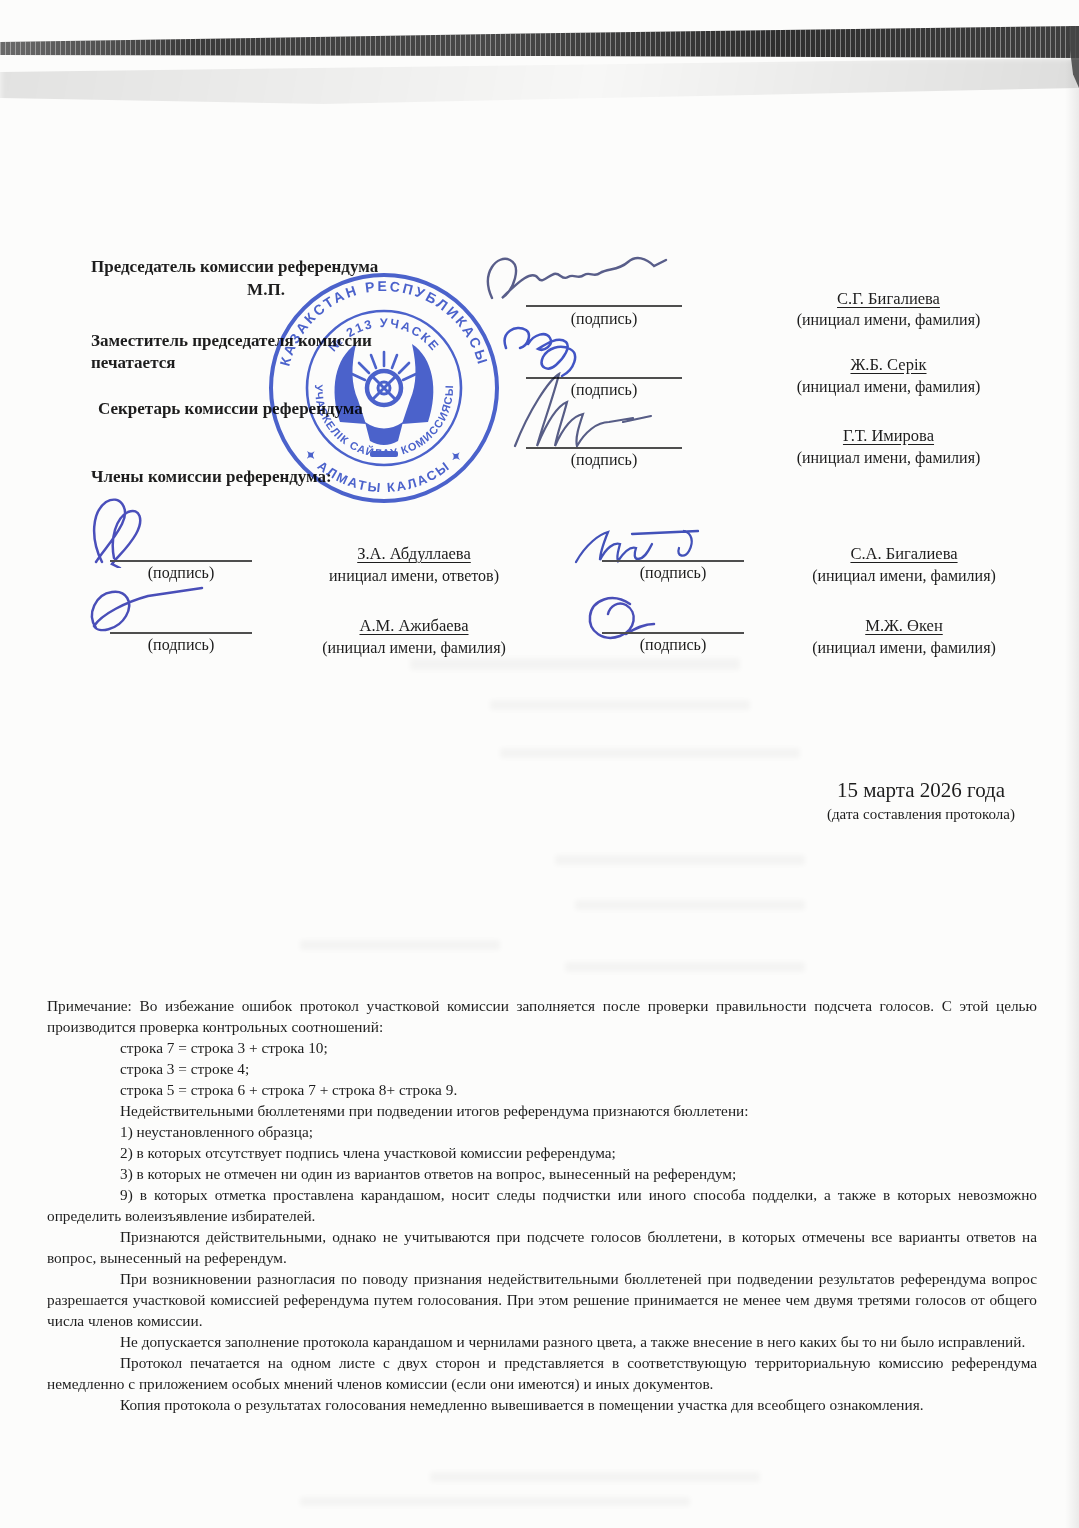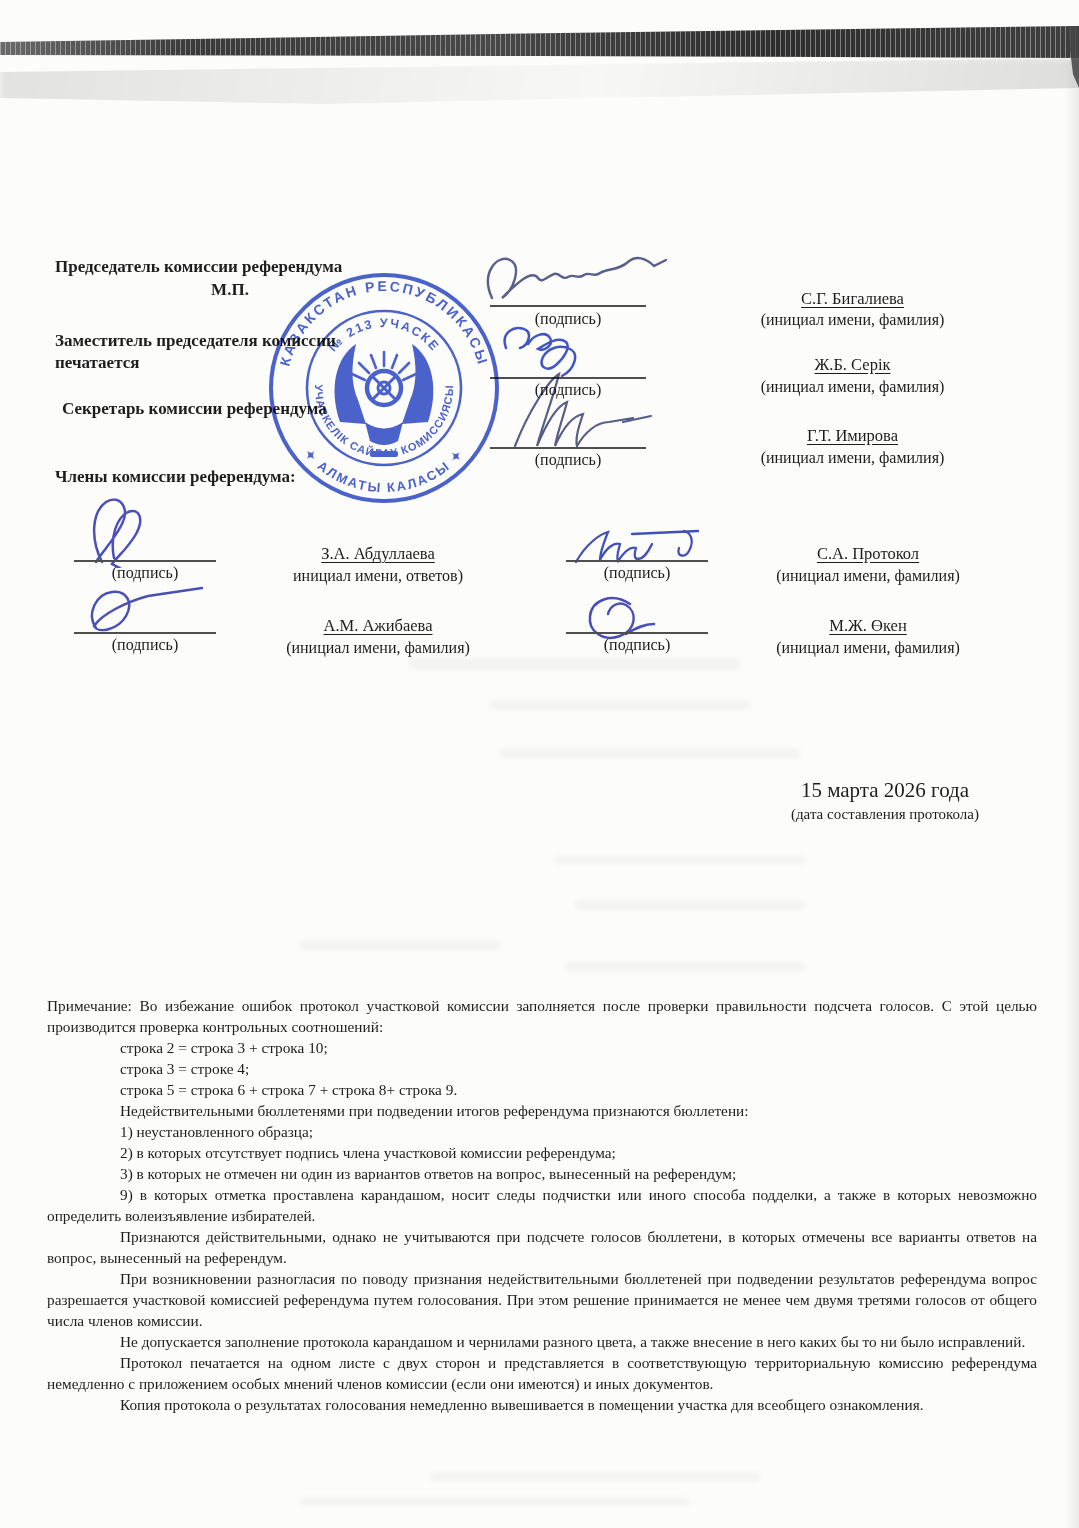--- a/index.html
+++ b/index.html
@@ -12,21 +12,21 @@
           linear-gradient(90deg,#6a6a6a,#3a3a3a 18%,#484848 45%,#2e2e2e 72%,#3f3f3f);
         clip-path:polygon(0 18px,52% 9px,100% 2px,100% 34px,50% 32px,0 31px);}
   .band-shadow{position:absolute;left:0;top:58px;width:1079px;height:60px;
         background:linear-gradient(100deg,rgba(0,0,0,.10),rgba(0,0,0,.02) 55%,rgba(0,0,0,.12));
         clip-path:polygon(0 14px,100% 0,100% 30px,30% 46px,0 40px);filter:blur(3px);}
   .corner-mark{position:absolute;right:0;top:26px;width:10px;height:62px;background:#474747;
         clip-path:polygon(0 0,100% 0,100% 100%,40% 78%,0 26%);opacity:.85;}
   .edge-shadow{position:absolute;right:0;top:60px;width:14px;height:1468px;
         background:linear-gradient(to left,rgba(0,0,0,.07),rgba(0,0,0,0));}
 
-  .abs{position:absolute;}
+  .abs{position:absolute;margin-left:36px;}
   .role{font-size:17px;font-weight:bold;line-height:22px;}
   .mp{font-size:17px;font-weight:bold;text-align:center;}
   .sig-line{border-top:2px solid #4e4e4e;height:0;}
   .sig-label{font-size:16px;text-align:center;}
   .name{font-size:16.5px;text-align:center;text-decoration:underline;text-underline-offset:3px;}
   .name-label{font-size:16px;text-align:center;}
   .date-value{font-size:21px;text-align:center;}
   .date-label{font-size:15px;text-align:center;}
 
   .note{position:absolute;left:47px;top:995px;width:990px;font-size:15.3px;line-height:21px;}
@@ -124,21 +124,21 @@
   <div class="abs sig-line" style="left:74px;top:560px;width:142px;"></div>
   <div class="abs sig-label" style="left:74px;top:564px;width:142px;">(подпись)</div>
   <div class="abs name" style="left:258px;top:544px;width:240px;">З.А. Абдуллаева</div>
   <div class="abs name-label" style="left:258px;top:567px;width:240px;">инициал имени, ответов)</div>
 
   <svg class="sig" style="left:572px;top:524px;" width="140" height="44" viewBox="0 0 140 44">
     <path d="M4,38 C14,20 28,10 36,8 C32,18 28,28 28,36 C34,24 42,18 48,20 C46,28 44,33 46,37 C52,28 58,22 64,24 C62,30 62,35 66,35 C72,35 76,28 80,20 M60,10 L126,7 M112,7 C120,9 122,18 117,27 C113,34 104,33 107,24" stroke="#4352bc" stroke-width="2.3" fill="none" stroke-linecap="round"></path>
   </svg>
   <div class="abs sig-line" style="left:566px;top:560px;width:142px;"></div>
   <div class="abs sig-label" style="left:566px;top:564px;width:142px;">(подпись)</div>
-  <div class="abs name" style="left:748px;top:544px;width:240px;">С.А. Протокол</div>
+  <div class="abs name" style="left:748px;top:544px;width:240px;">С.А. Бигалиева</div>
   <div class="abs name-label" style="left:748px;top:567px;width:240px;">(инициал имени, фамилия)</div>
 
   <svg class="sig" style="left:78px;top:586px;" width="130" height="50" viewBox="0 0 130 50">
     <path d="M18,42 C8,28 18,8 34,6 C48,4 56,16 48,30 C40,44 20,48 16,40 C24,28 48,16 70,10 L124,2" stroke="#4a4fbb" stroke-width="2.5" fill="none" stroke-linecap="round"></path>
   </svg>
   <div class="abs sig-line" style="left:74px;top:632px;width:142px;"></div>
   <div class="abs sig-label" style="left:74px;top:636px;width:142px;">(подпись)</div>
   <div class="abs name" style="left:258px;top:616px;width:240px;">А.М. Ажибаева</div>
   <div class="abs name-label" style="left:258px;top:639px;width:240px;">(инициал имени, фамилия)</div>
 
@@ -158,21 +158,21 @@
   <div class="ghost" style="left:300px;top:940px;width:200px;height:10px;"></div>
   <div class="ghost" style="left:565px;top:962px;width:240px;height:10px;"></div>
   <div class="ghost" style="left:430px;top:1472px;width:330px;height:10px;"></div>
   <div class="ghost" style="left:300px;top:1497px;width:390px;height:9px;"></div>
 
   <div class="abs date-value" style="left:735px;top:778px;width:300px;">15 марта 2026 года</div>
   <div class="abs date-label" style="left:735px;top:806px;width:300px;">(дата составления протокола)</div>
 
   <div class="note">
     <p class="np0"><span class="nb">Примечание:</span> <span>Во избежание ошибок протокол участковой комиссии заполняется после проверки правильности подсчета голосов. С этой целью производится проверка контрольных соотношений:</span></p>
-    <p class="ni">строка 2 = строка 3 + строка 10;</p>
+    <p class="ni">строка 7 = строка 3 + строка 10;</p>
     <p class="ni">строка 3 = строке 4;</p>
     <p class="ni">строка 5 = строка 6 + строка 7 + строка 8+ строка 9.</p>
     <p class="ni">Недействительными бюллетенями при подведении итогов референдума признаются бюллетени:</p>
     <p class="ni">1) неустановленного образца;</p>
     <p class="ni">2) в которых отсутствует подпись члена участковой комиссии референдума;</p>
     <p class="ni">3) в которых не отмечен ни один из вариантов ответов на вопрос, вынесенный на референдум;</p>
     <p class="ni">9) в которых отметка проставлена карандашом, носит следы подчистки или иного способа подделки, а также в которых невозможно определить волеизъявление избирателей.</p>
     <p class="ni">Признаются действительными, однако не учитываются при подсчете голосов бюллетени, в которых отмечены все варианты ответов на вопрос, вынесенный на референдум.</p>
     <p class="ni">При возникновении разногласия по поводу признания недействительными бюллетеней при подведении результатов референдума вопрос разрешается участковой комиссией референдума путем голосования. При этом решение принимается не менее чем двумя третями голосов от общего числа членов комиссии.</p>
     <p class="ni">Не допускается заполнение протокола карандашом и чернилами разного цвета, а также внесение в него каких бы то ни было исправлений.</p>

